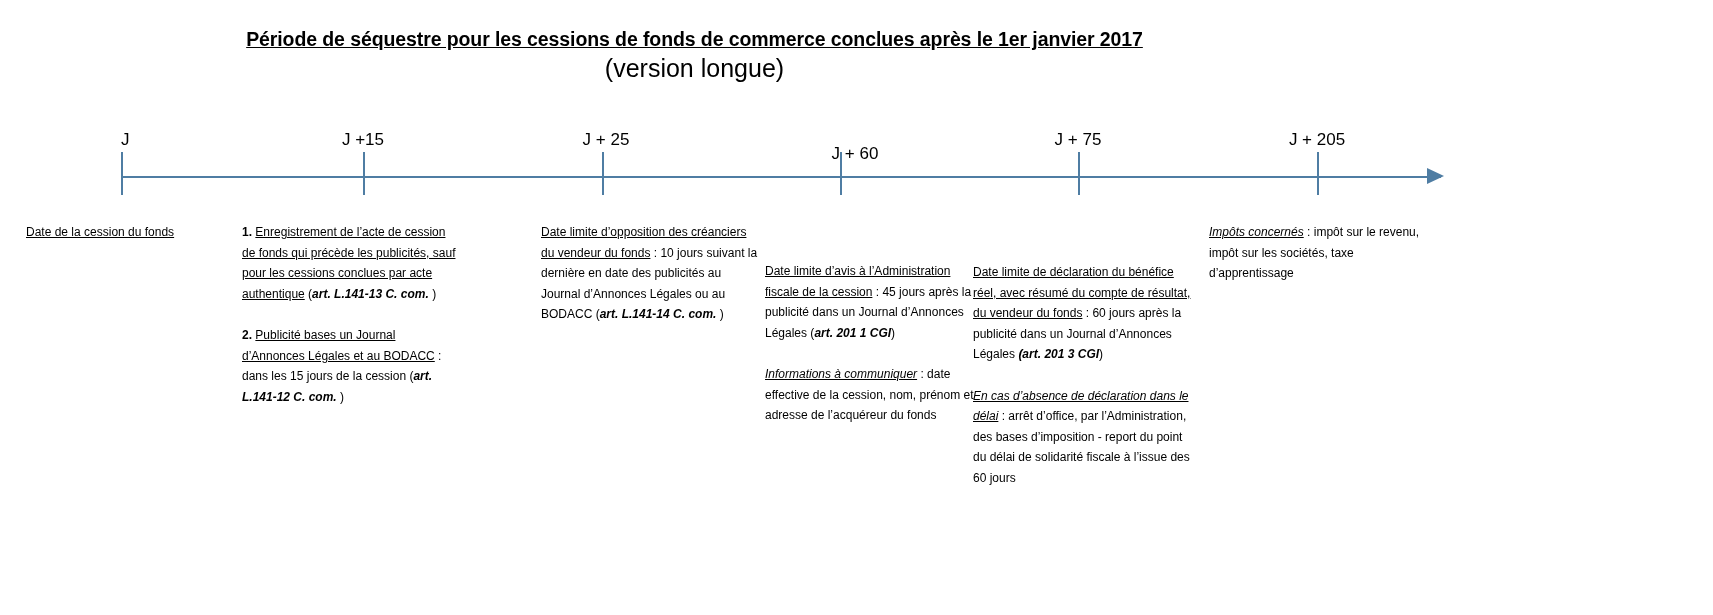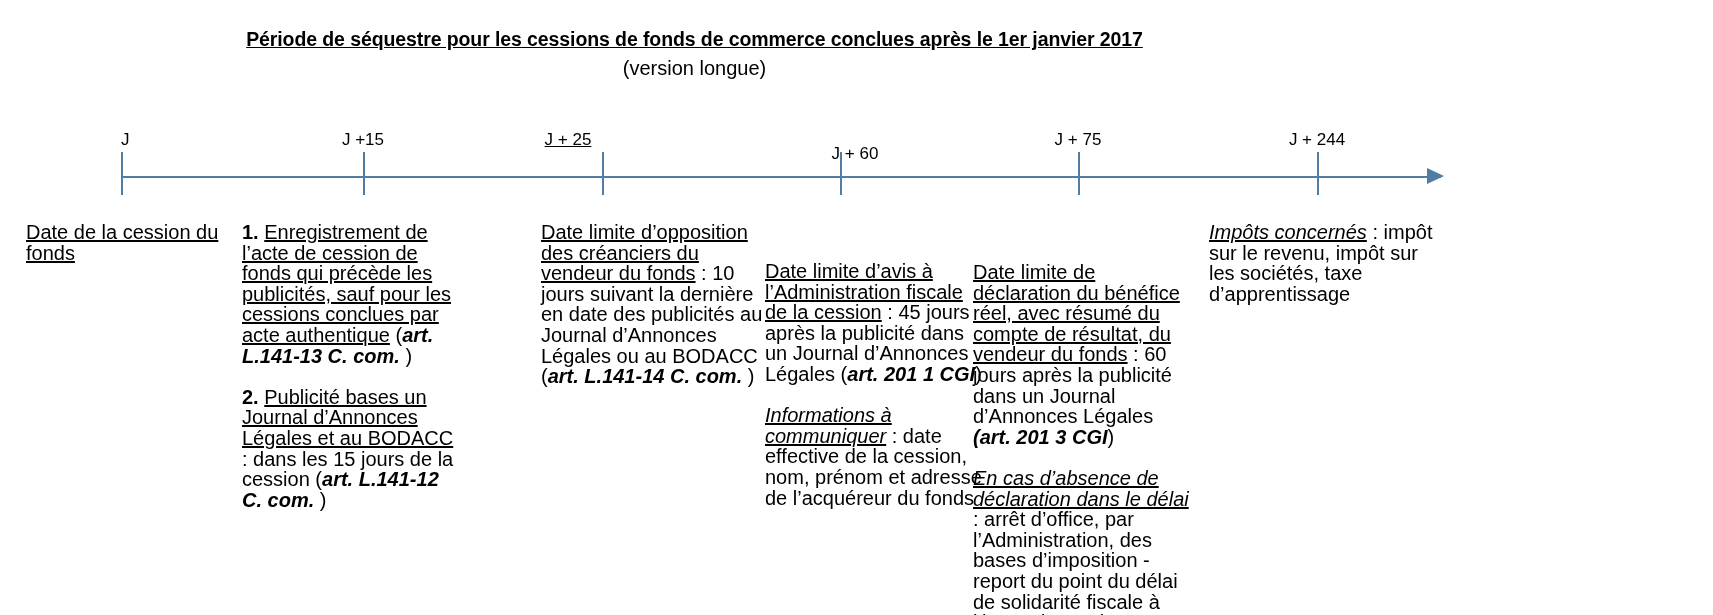--- a/index.html
+++ b/index.html
@@ -25,21 +25,21 @@
     text-align: center;
   }
   .doc-title {
     font-size: 19.5px;
     font-weight: bold;
     text-decoration: underline;
     line-height: 26px;
     letter-spacing: -0.1px;
   }
   .doc-subtitle {
-    font-size: 20px;
+    font-size: 25px;
     font-weight: normal;
     line-height: 26px;
     margin-top: 3px;
   }
 
   
   .timeline {
     position: absolute;
     left: 0;
     top: 0;
@@ -87,21 +87,21 @@
   
   .columns {
     position: absolute;
     top: 222px;
     left: 0;
     width: 1713px;
   }
   .col {
     position: absolute;
     top: 0;
-    font-size: 20px;
+    font-size: 12px;
     line-height: 20.6px;
   }
   .col p {
     margin: 0 0 0 0;
   }
   .col p + p {
     margin-top: 20.6px;
   }
   .u   { text-decoration: underline; }
   .b   { font-weight: bold; }
@@ -118,27 +118,27 @@
 
 <div class="timeline">
   <div class="axis-line"></div>
   <div class="axis-arrow"></div>
   <div id="ticks">
       <div class="tick" style="left: 121px; border-color: rgb(79, 125, 163);"></div>
       <div class="tick-label left-align" style="left: 121px;">J</div>
       <div class="tick" style="left: 363px; border-color: rgb(79, 125, 163);"></div>
       <div class="tick-label" style="left: 363px;">J +15</div>
       <div class="tick" style="left: 602px; border-color: rgb(79, 125, 163);"></div>
-      <div class="tick-label" style="left: 568px; text-decoration: underline;">J + 25</div>
+      <div class="tick-label" style="left: 606px;">J + 25</div>
       <div class="tick" style="left: 840px; border-color: rgb(79, 125, 163);"></div>
       <div class="tick-label" style="left: 855px; margin-top: 14px;">J + 60</div>
       <div class="tick" style="left: 1078px; border-color: rgb(79, 125, 163);"></div>
       <div class="tick-label" style="left: 1078px;">J + 75</div>
       <div class="tick" style="left: 1317px; border-color: rgb(79, 125, 163);"></div>
-      <div class="tick-label" style="left: 1317px;">J + 244</div>
+      <div class="tick-label" style="left: 1317px;">J + 205</div>
     </div>
 </div>
 
 <div class="columns" id="columns">
     <div class="col" style="left: 26px; width: 210px;">
       <p><span class="u">Date de la cession du fonds</span></p>
     </div>
     <div class="col" style="left: 242px; width: 218px;">
       <p><span class="b">1.</span><span> </span><span class="u">Enregistrement de l’acte de cession de fonds qui précède les publicités, sauf pour les cessions conclues par acte authentique</span><span> (</span><span class="bi">art. L.141-13 C. com.</span><span> )</span></p>
       <p><span class="b">2.</span><span> </span><span class="u">Publicité bases un Journal d’Annonces Légales et au BODACC</span><span> : dans les 15 jours de la cession (</span><span class="bi">art. L.141-12 C. com.</span><span> )</span></p>

